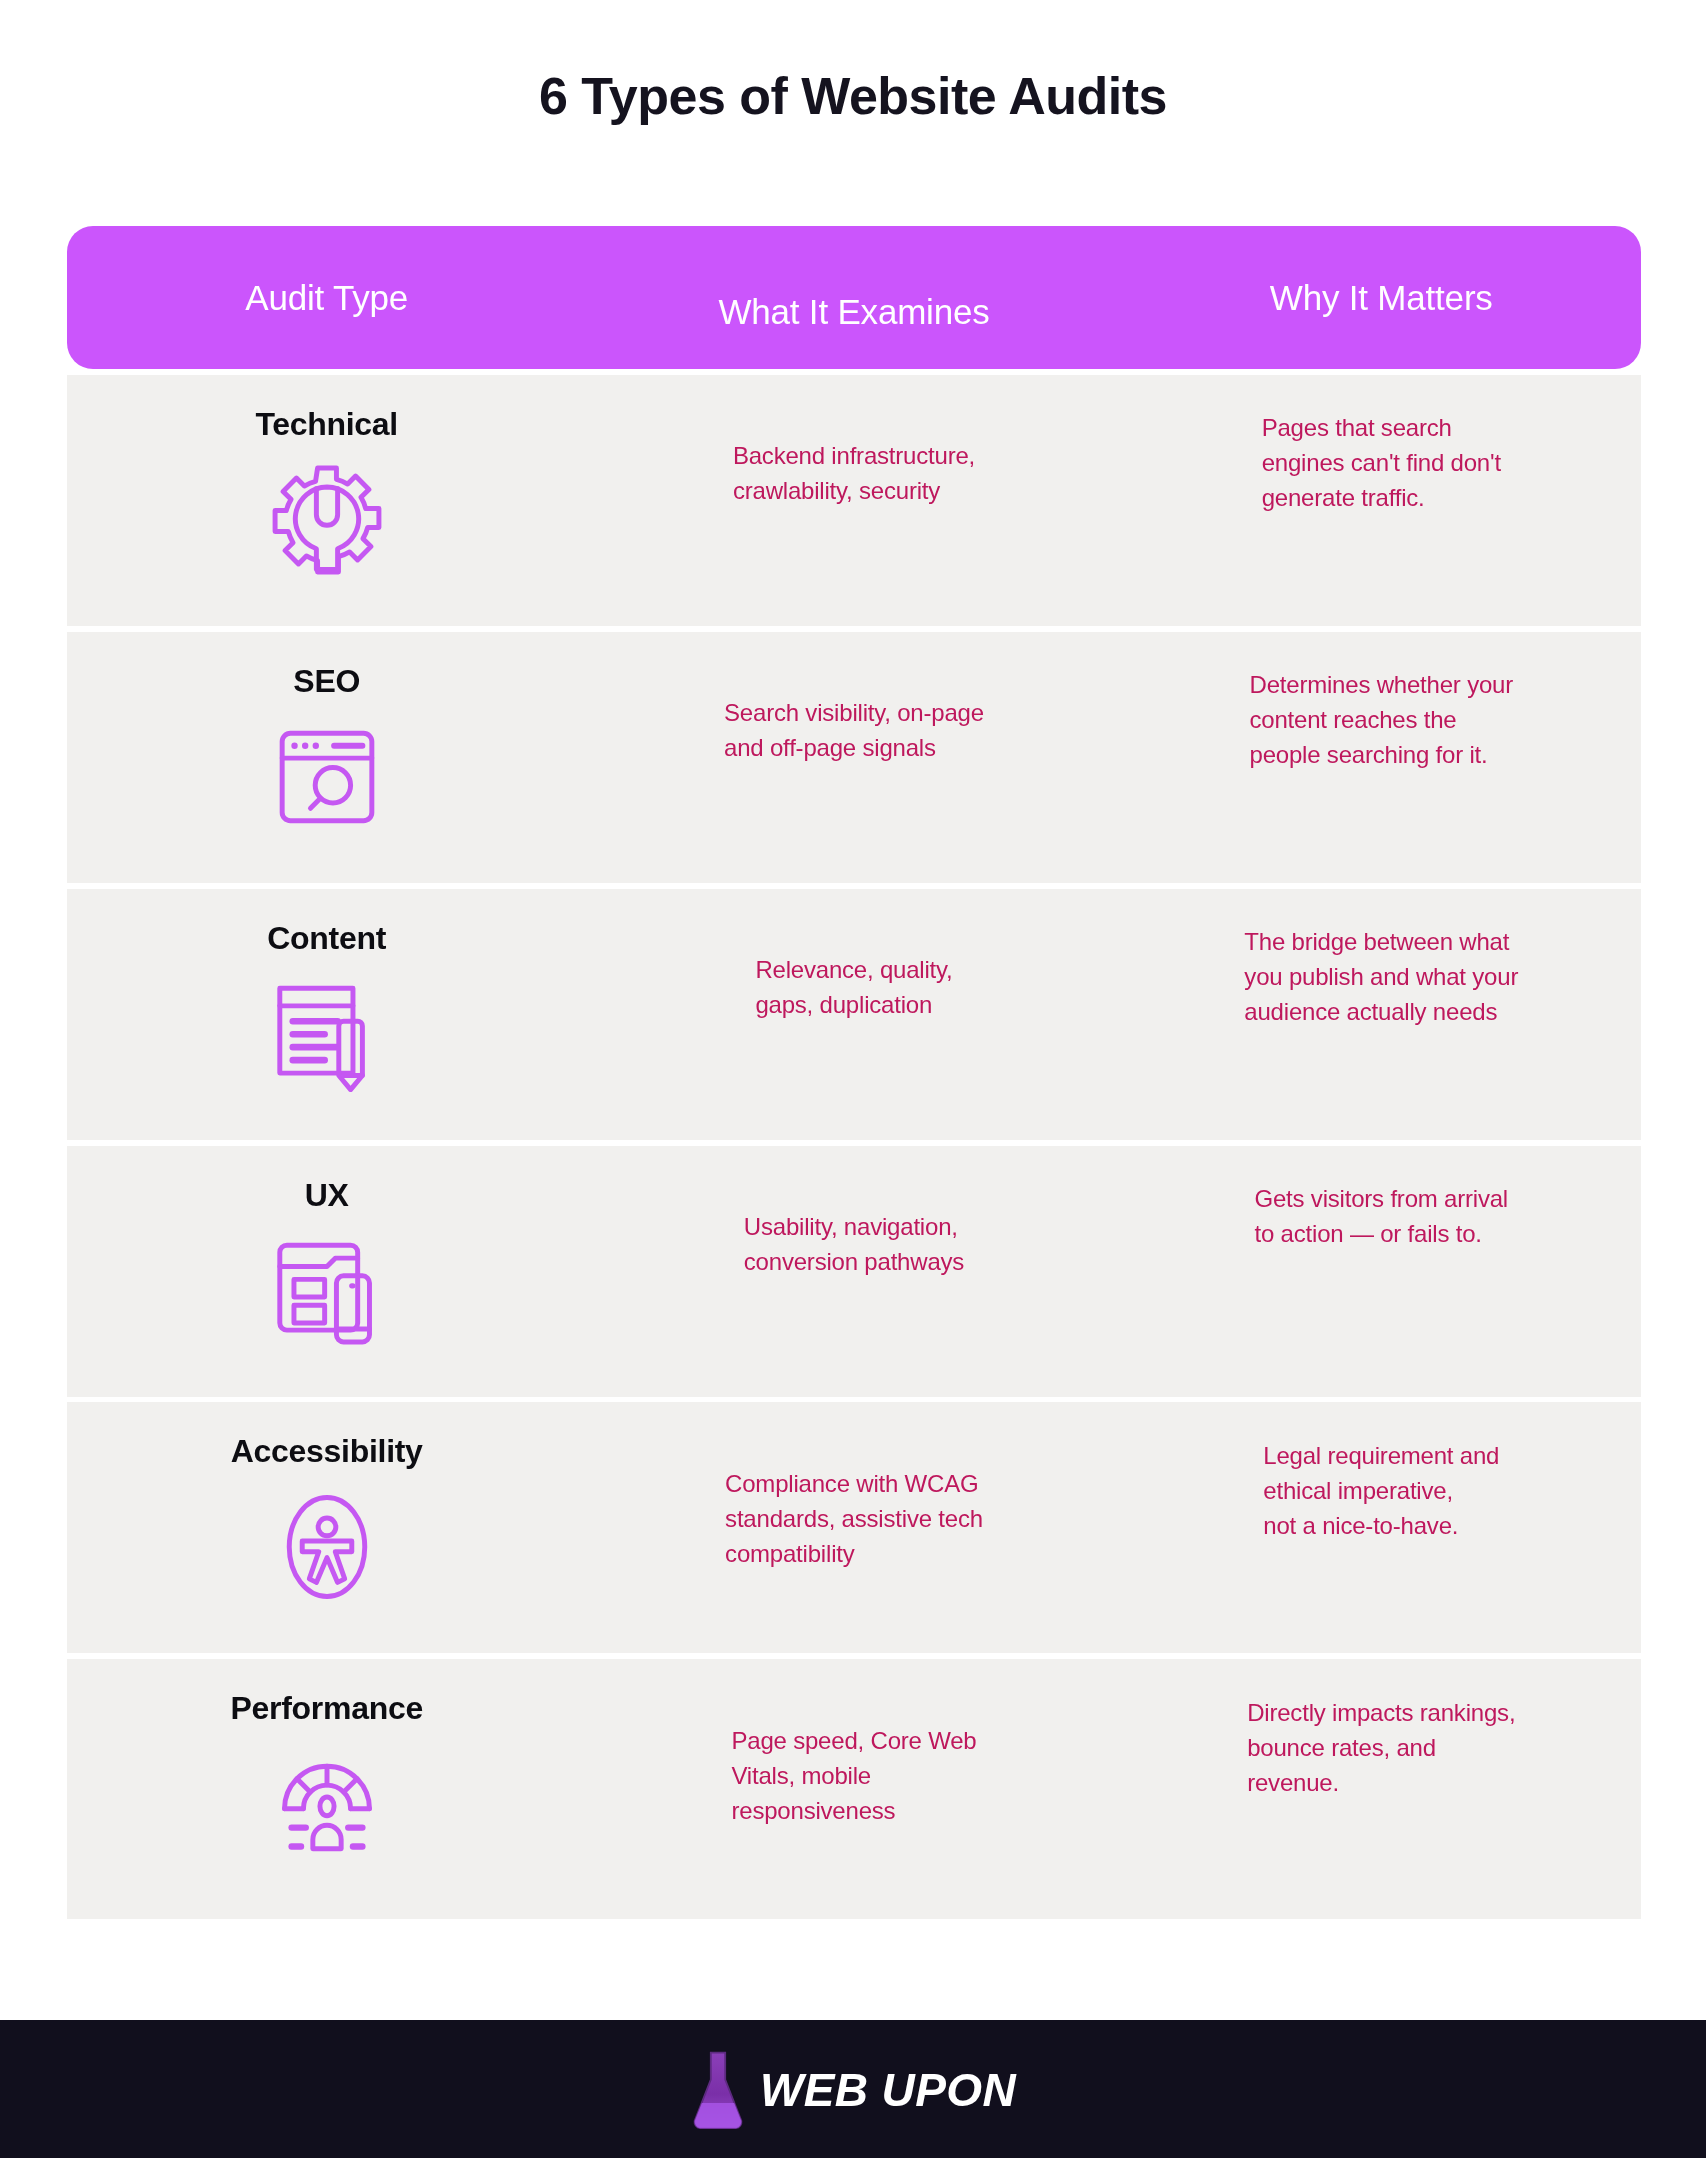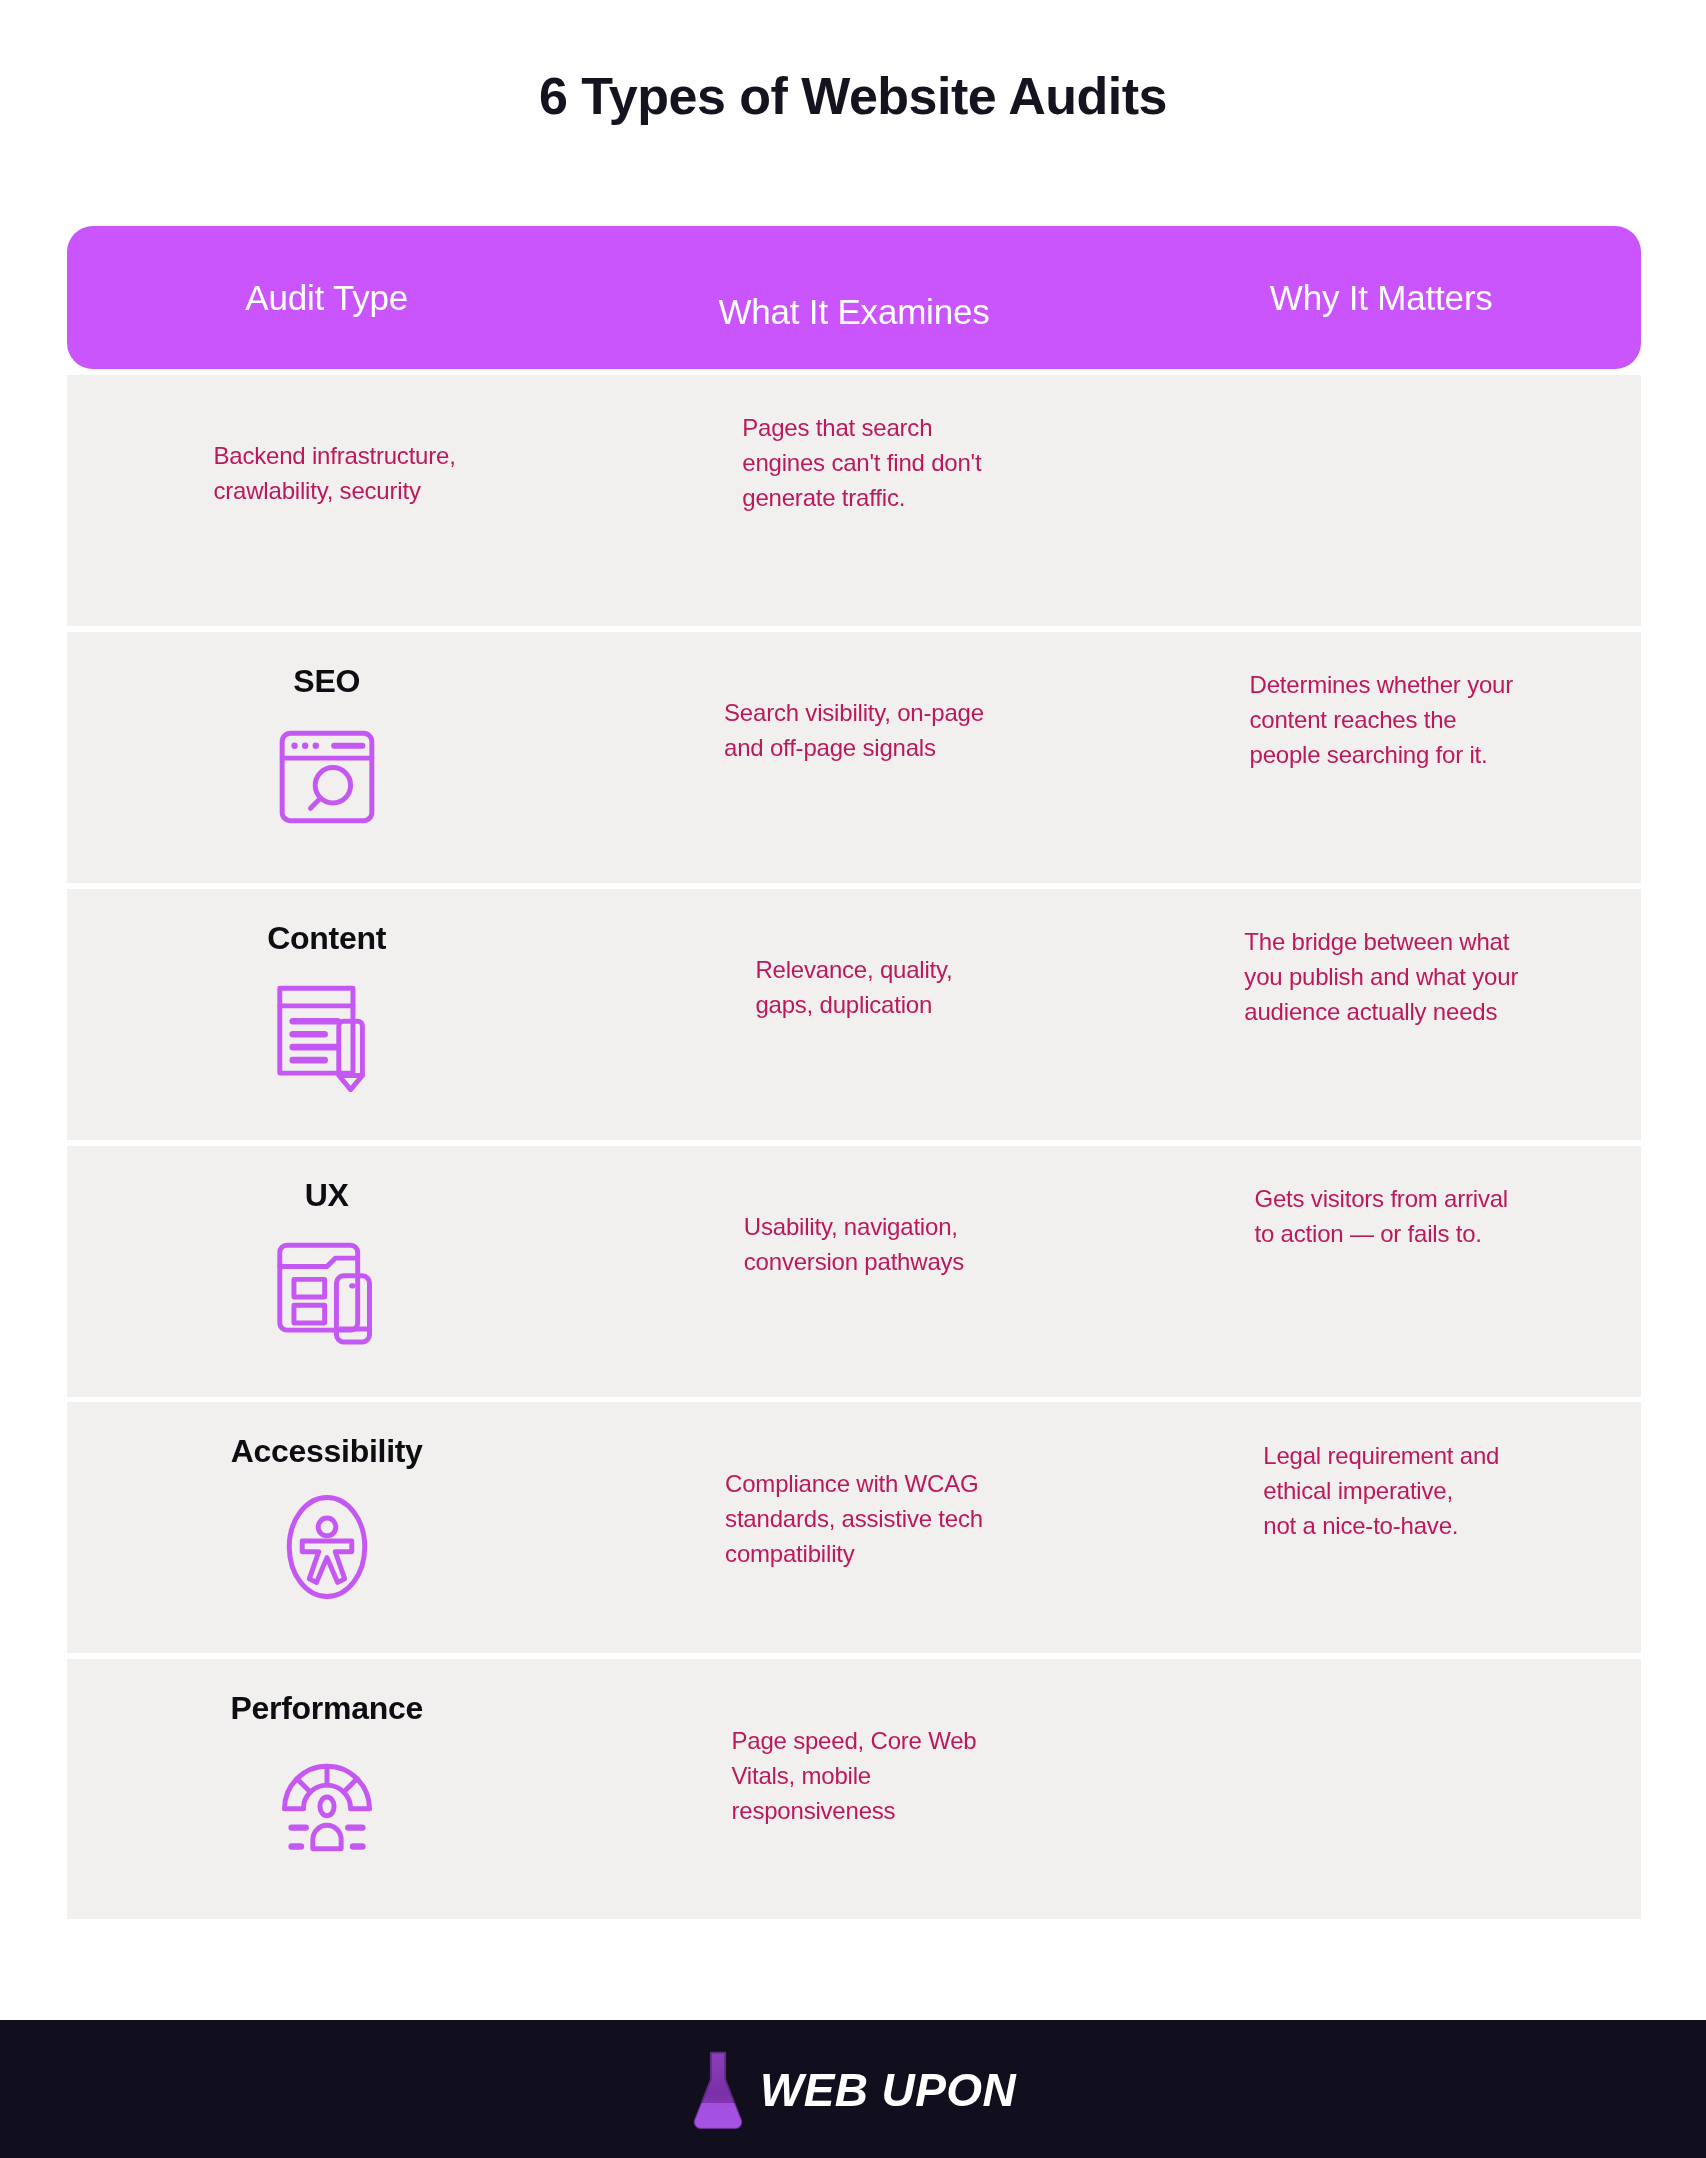--- a/index.html
+++ b/index.html
@@ -145,20 +145,30 @@
 
   <div class="audit-table">
 
     <div class="table-header">
       <div class="cell col-1">Audit Type</div>
       <div class="cell col-2">What It Examines</div>
       <div class="cell col-3">Why It Matters</div>
     </div>
 
     <div class="table-row">
+      <div class="cell col-1">
+        <div class="audit-name">Technical</div>
+        <div class="icon-wrap">
+          <svg viewBox="0 0 100 100" fill="none" stroke="#c558f2" stroke-width="4.2" stroke-linejoin="round" stroke-linecap="round">
+            <path d="M42 6 h16 v9.5 a36 36 0 0 1 9.5 4 l6.7-6.7 11.3 11.3 -6.7 6.7 a36 36 0 0 1 4 9.5 H94 v16 h-9.5 a36 36 0 0 1 -4 9.5 l6.7 6.7 -11.3 11.3 -6.7-6.7 a36 36 0 0 1 -9.5 4 V94 H42 v-9.5 a36 36 0 0 1 -9.5-4 l-6.7 6.7 -11.3-11.3 6.7-6.7 a36 36 0 0 1 -4-9.5 H6 V42 h9.5 a36 36 0 0 1 4-9.5 l-6.7-6.7 11.3-11.3 6.7 6.7 a36 36 0 0 1 9.5-4 Z"></path>
+            <path d="M50 22 a27 27 0 0 0 -9 52.4 V92 h18 V74.4 A27 27 0 0 0 50 22 Z"></path>
+            <path d="M41 23.5 v22 a9 9 0 0 0 18 0 v-22"></path>
+          </svg>
+        </div>
+      </div>
       <div class="cell col-2">
         <div class="cell-text">Backend infrastructure,
 crawlability, security</div>
       </div>
       <div class="cell col-3">
         <div class="cell-text">Pages that search
 engines can't find don't
 generate traffic.</div>
       </div>
     </div>
@@ -283,20 +293,25 @@
             <line x1="20" y1="86" x2="28" y2="86" stroke-width="5.4"></line>
             <line x1="68" y1="70" x2="80" y2="70" stroke-width="5.4"></line>
             <line x1="72" y1="86" x2="80" y2="86" stroke-width="5.4"></line>
           </svg>
         </div>
       </div>
       <div class="cell col-2">
         <div class="cell-text">Page speed, Core Web
 Vitals, mobile
 responsiveness</div>
+      </div>
+      <div class="cell col-3">
+        <div class="cell-text">Directly impacts rankings,
+bounce rates, and
+revenue.</div>
       </div>
     </div>
 
   </div>
 
   <div class="footer">
     <svg class="flask-logo" viewBox="0 0 60 90">
       <defs>
         <linearGradient id="flaskGrad" x1="0" y1="0" x2="0" y2="1">
           <stop offset="0%" stop-color="#8b3fb8"></stop>

